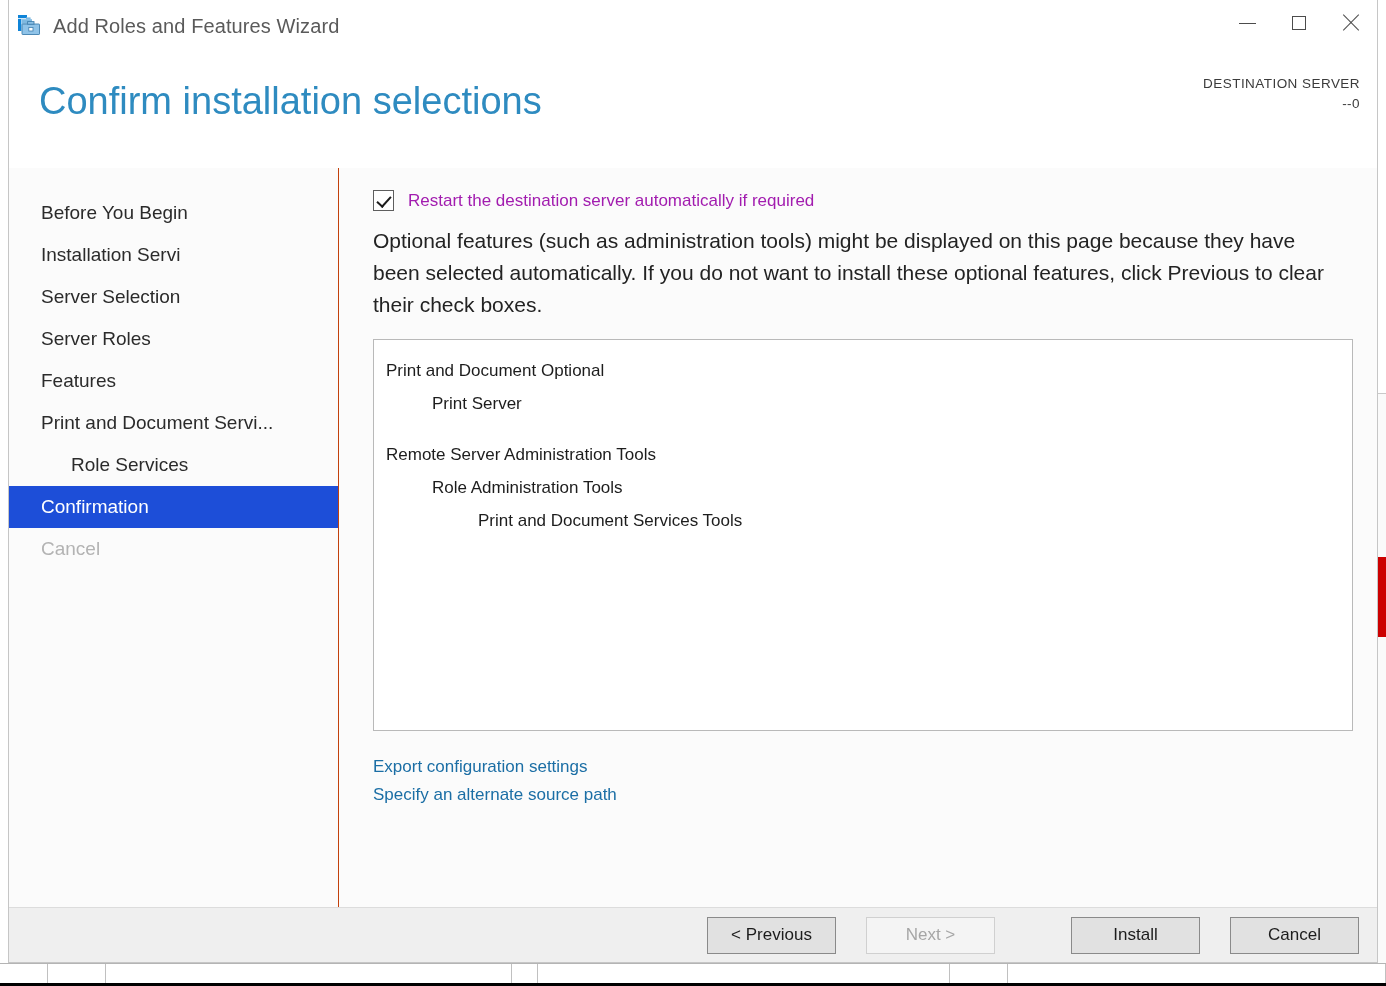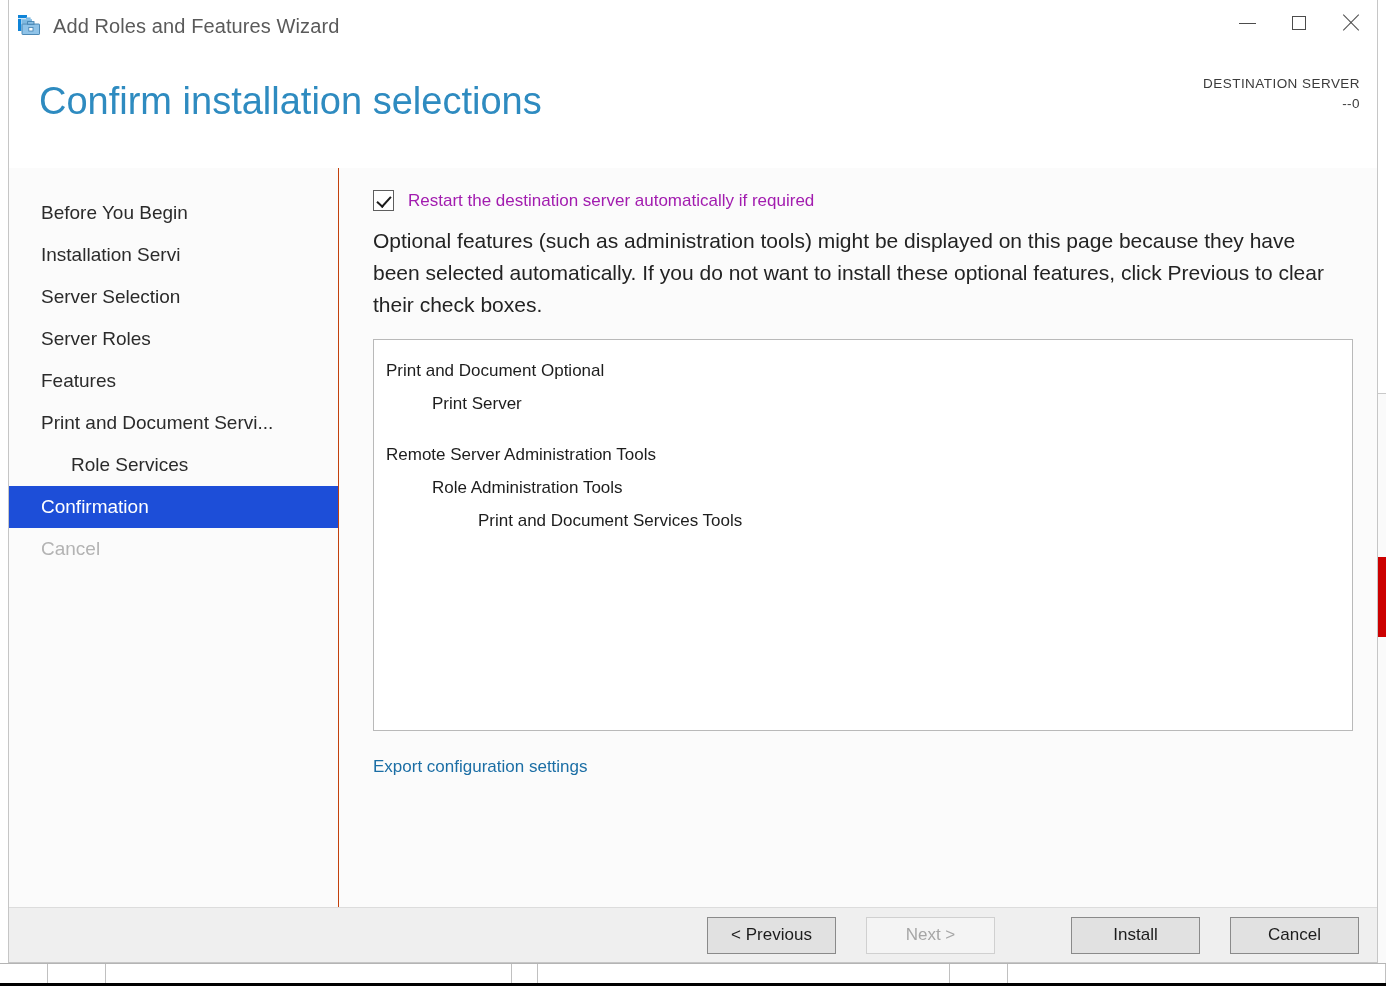--- a/index.html
+++ b/index.html
@@ -430,20 +430,21 @@
       <div class="listbox">
         <div class="list-row lvl1">Print and Document Optional</div>
         <div class="list-row lvl2">Print Server</div>
         <div class="list-gap"></div>
         <div class="list-row lvl1">Remote Server Administration Tools</div>
         <div class="list-row lvl2">Role Administration Tools</div>
         <div class="list-row lvl3">Print and Document Services Tools</div>
       </div>
 
       <a class="link-row" href="#">Export configuration settings</a>
+      <a class="link-row" href="#">Specify an alternate source path</a>
     </div>
   </div>
 
   <div class="footer">
     <button class="btn">&lt; Previous</button>
     <button class="btn disabled">Next &gt;</button>
     <button class="btn gap-left">Install</button>
     <button class="btn">Cancel</button>
   </div>
 

